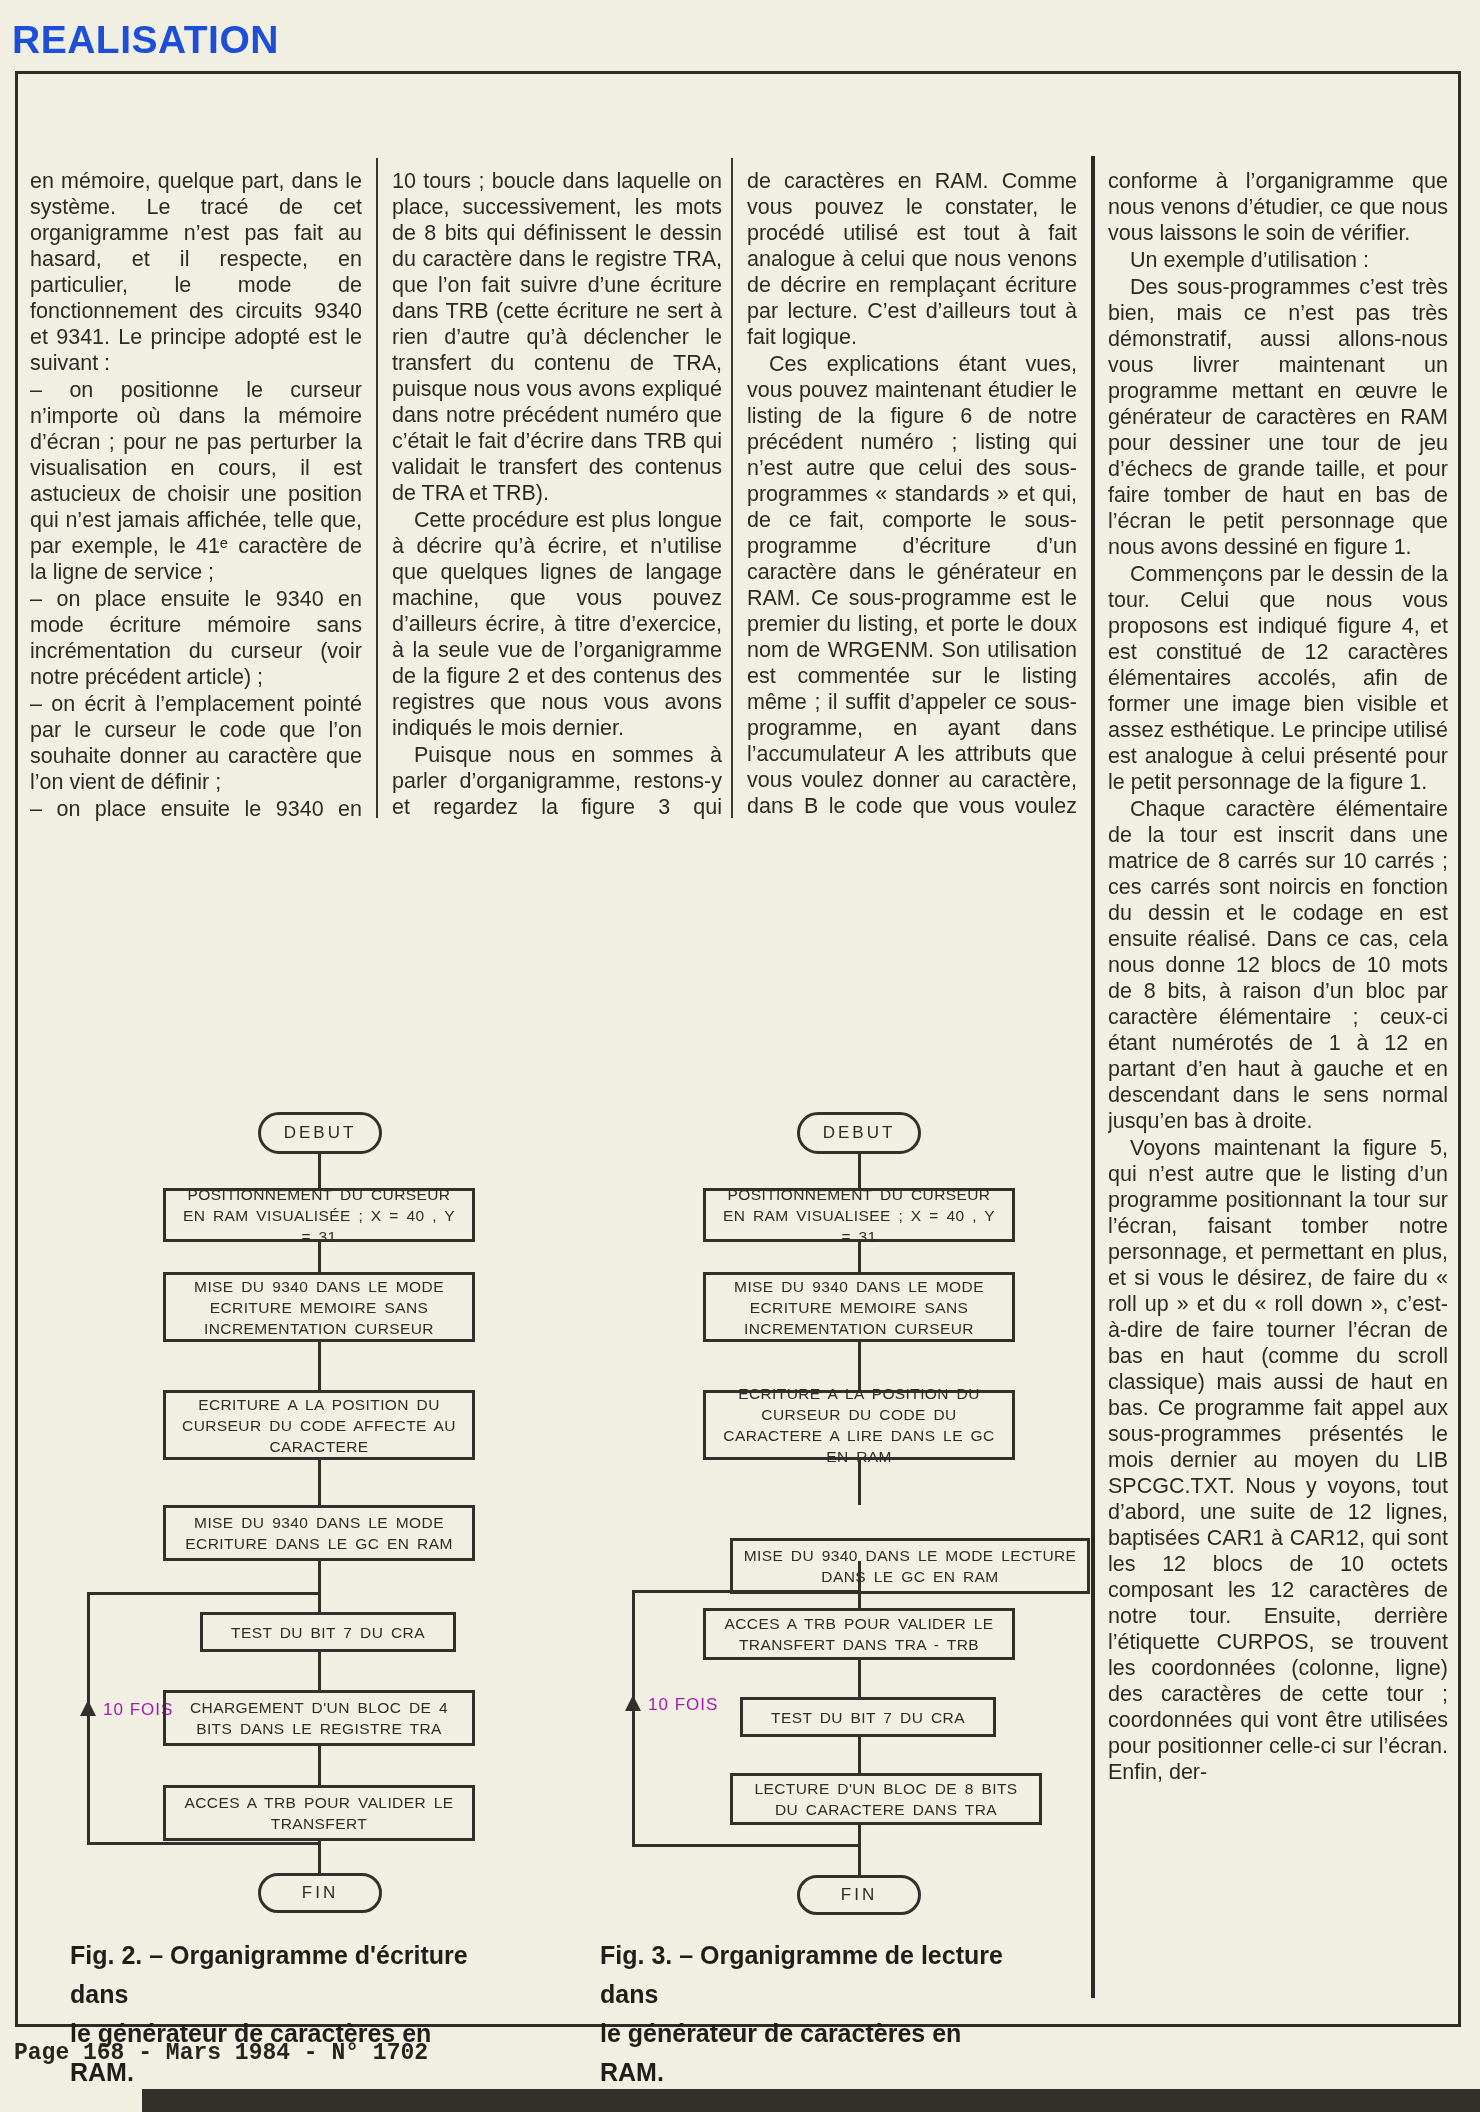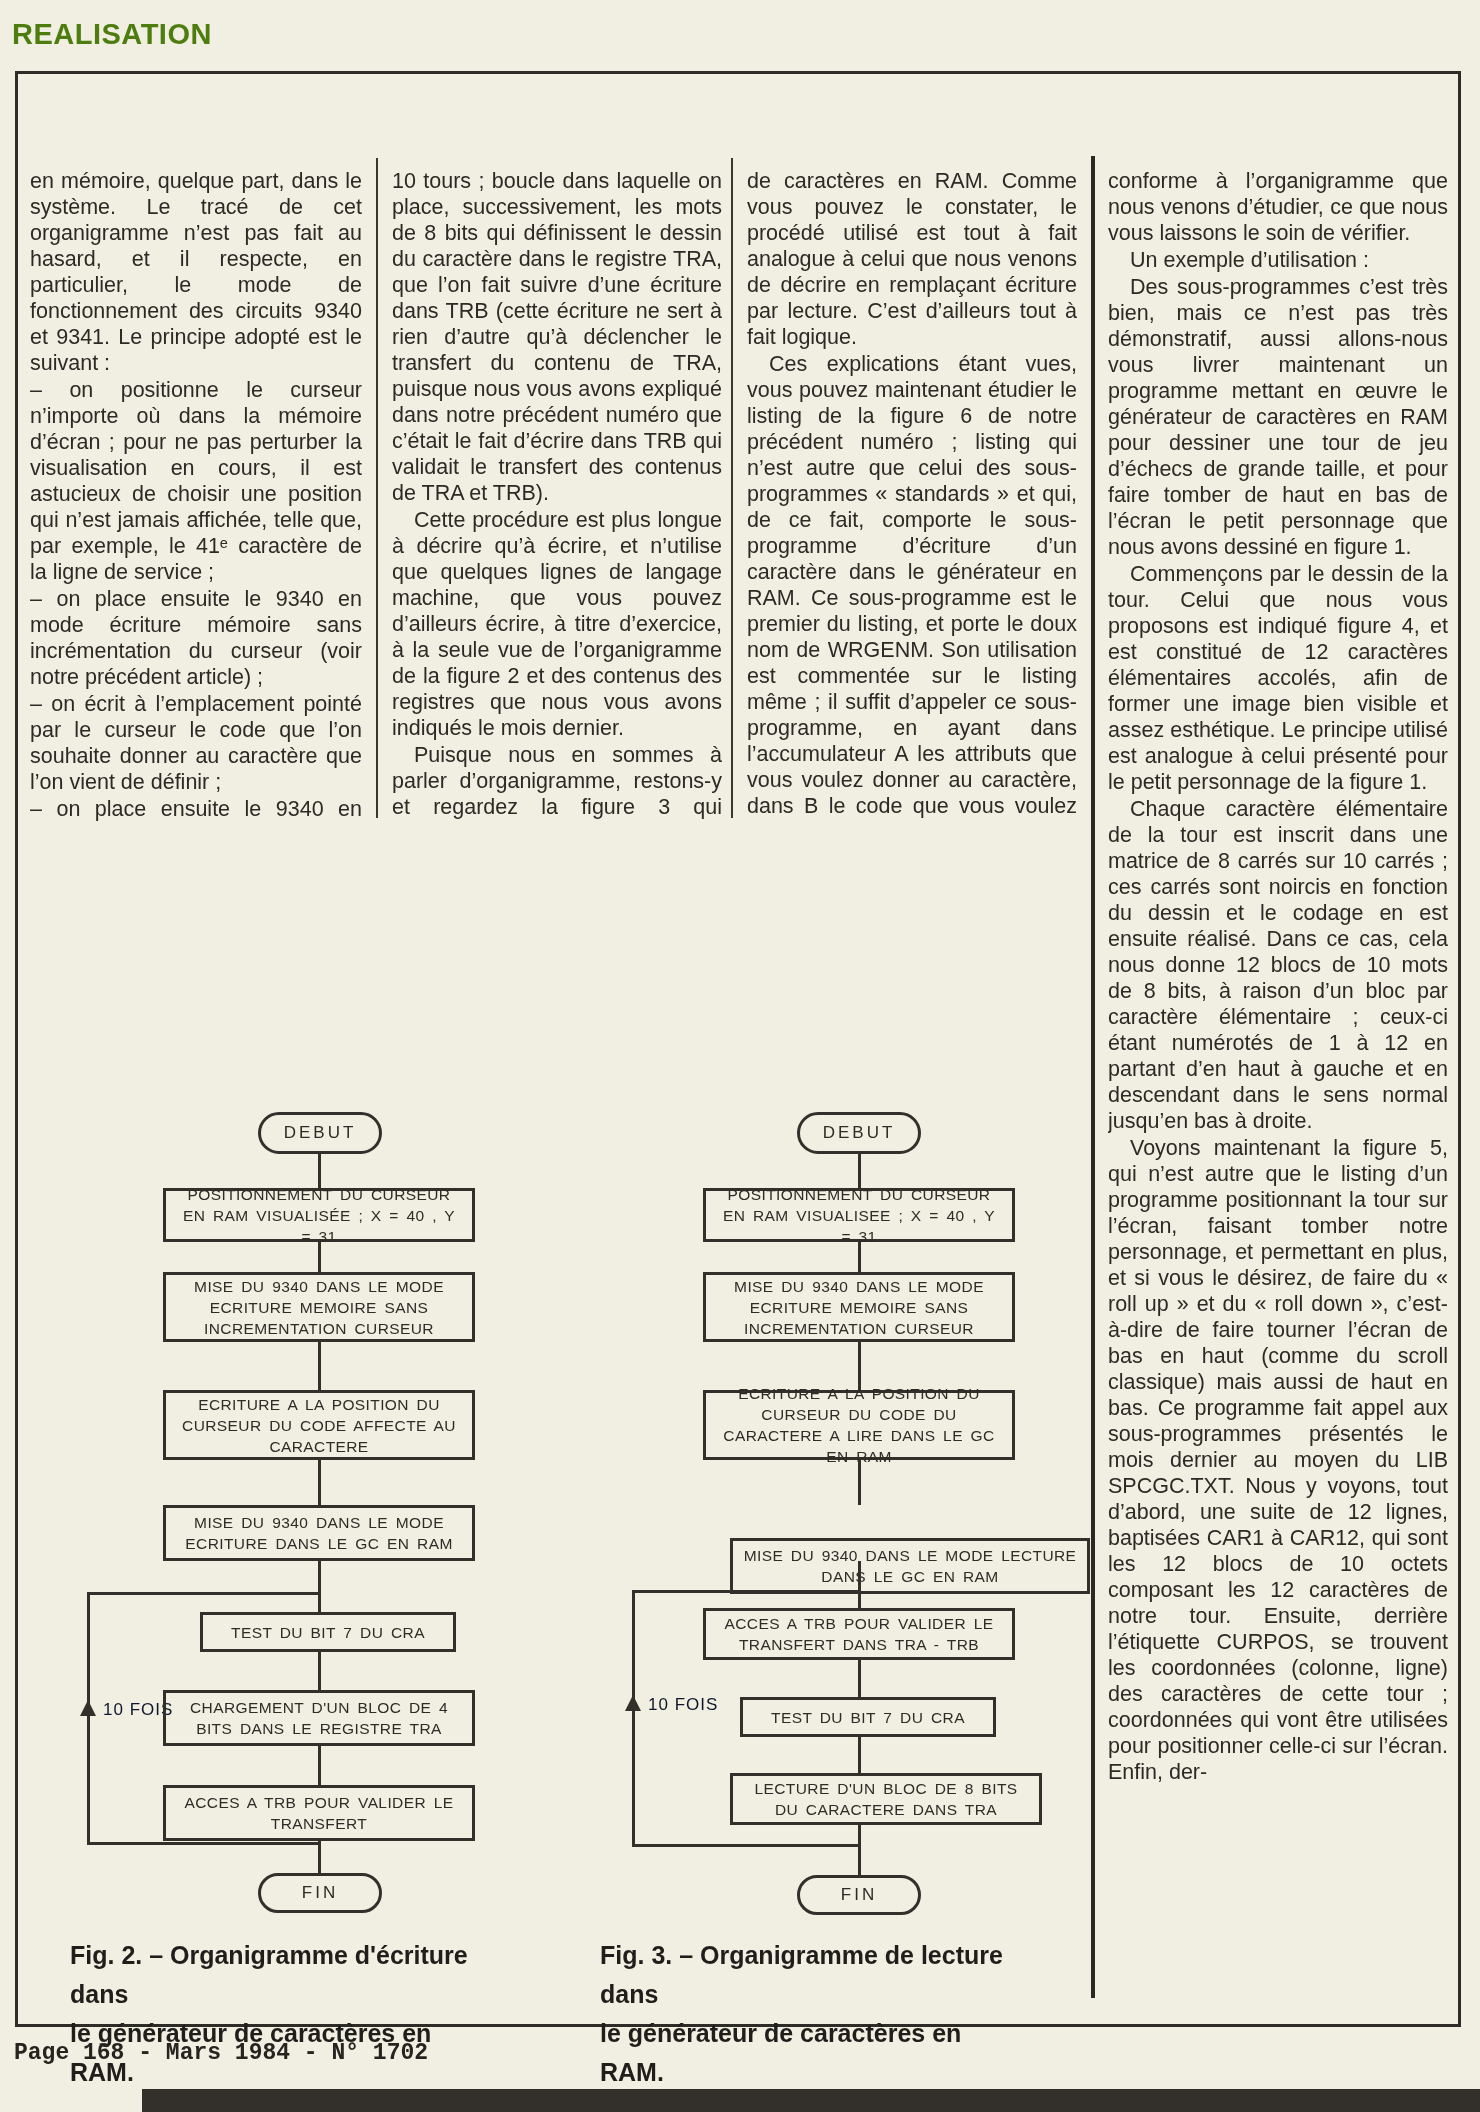--- a/index.html
+++ b/index.html
@@ -1,21 +1,21 @@
 <!DOCTYPE html>
 <html lang="fr"><head>
 <meta charset="utf-8">
 <style>
   html,body{margin:0;padding:0;}
   body{width:1480px;height:2112px;position:relative;background:#e8e5da;
        font-family:"Liberation Sans",sans-serif;}
   .page{position:absolute;left:0;top:0;width:1480px;height:2112px;
         background:#f1eee2;overflow:hidden;}
-  .masthead{position:absolute;left:12px;top:18px;font-size:29px;font-weight:bold;
-        color:#4d7c0f;letter-spacing:0.5px;}
+  .masthead{position:absolute;left:12px;top:18px;font-size:39px;font-weight:bold;
+        color:#1d4ed8;letter-spacing:0.5px;}
   .frame{position:absolute;left:15px;top:71px;width:1446px;height:1956px;
         border:3px solid #2e2c27;box-sizing:border-box;background:transparent;}
   .divider{position:absolute;background:#3a3730;width:2px;}
   .divider.heavy{width:4px;background:#2b2924;}
   .col{position:absolute;text-align:justify;font-size:21.5px;line-height:26px;
         color:#2c2a25;overflow:hidden;}
   .col p{margin:0 0 0 0;text-indent:22px;}
   .col p.noindent{text-indent:0;}
   .col p + p{margin-top:1px;}
   
@@ -24,21 +24,21 @@
         font-size:15.5px;line-height:21px;letter-spacing:0.4px;word-spacing:3px;
         color:#2e2c26;padding:2px 10px;background:transparent;}
   .fc-terminal{position:absolute;border:3px solid #32302a;border-radius:22px;
         box-sizing:border-box;display:flex;align-items:center;justify-content:center;
         font-size:17px;letter-spacing:3px;color:#2e2c26;}
   .vl{position:absolute;width:3px;background:#32302a;}
   .loop{position:absolute;border-left:3px solid #32302a;border-top:3px solid #32302a;
         border-bottom:3px solid #32302a;box-sizing:border-box;}
   .loop-arrow{position:absolute;width:0;height:0;border-left:8px solid transparent;
         border-right:8px solid transparent;border-bottom:16px solid #32302a;}
-  .loop-label{position:absolute;font-size:17px;letter-spacing:1px;color:#0f172a;}
+  .loop-label{position:absolute;font-size:17px;letter-spacing:1px;color:#a21caf;}
   .fig-caption{position:absolute;font-size:25px;line-height:39px;font-weight:bold;
         color:#1f1e1b;}
   .footer{position:absolute;left:14px;top:2040px;font-size:23px;font-weight:bold;
         color:#26241f;font-family:Liberation Mono, monospace;}
   .scan-strip{position:absolute;left:142px;top:2089px;width:1338px;height:23px;
         background:#33302b;}
 </style>
 </head>
 <body>
 

